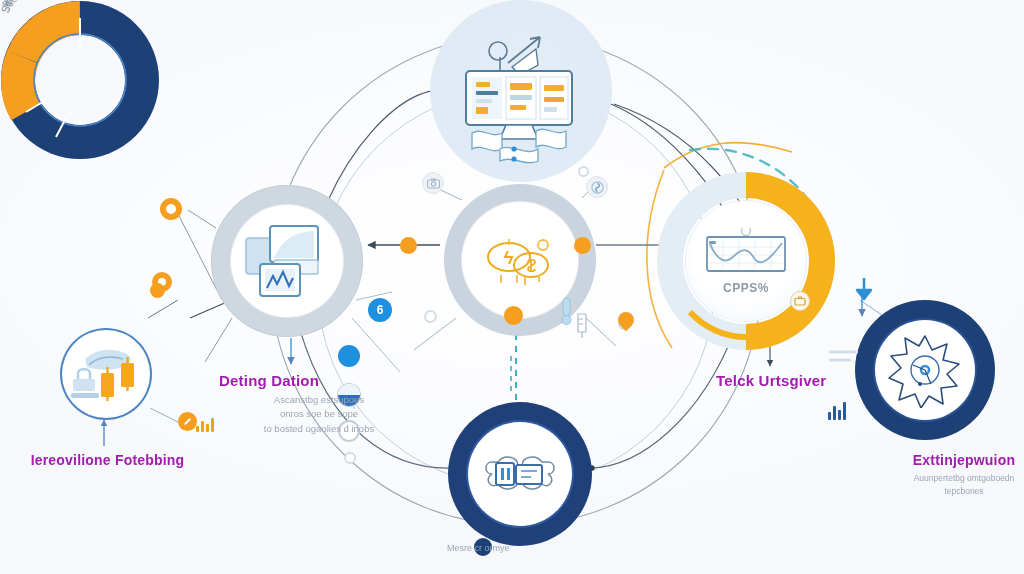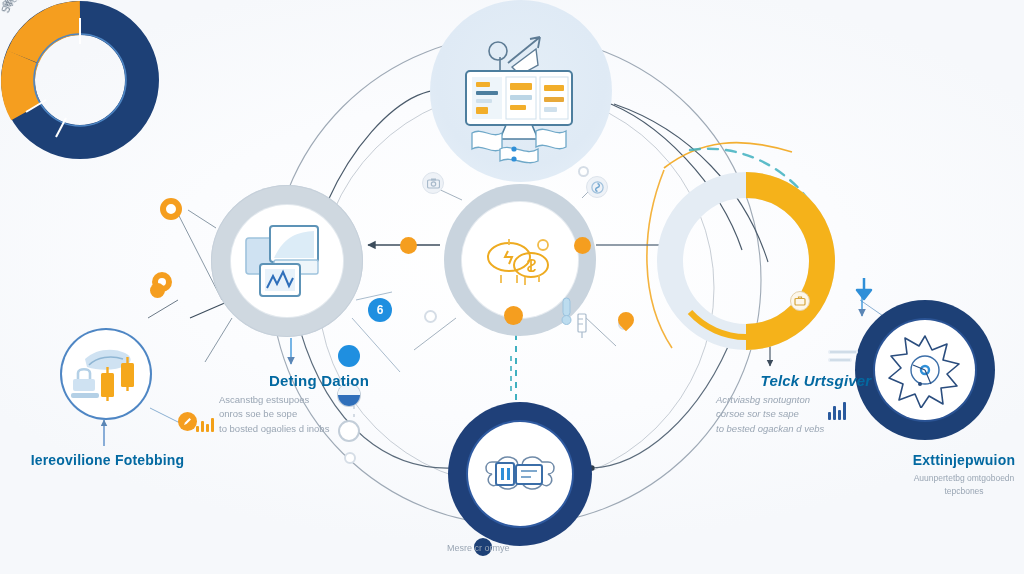--- a/index.html
+++ b/index.html
@@ -70,33 +70,32 @@
   .donut-left-inner {
     position:absolute; left:62px; top:330px; width:88px; height:88px;
     border-radius:50%; background:#ffffff;
     display:flex; align-items:center; justify-content:center;
     box-shadow:0 0 0 2px #4e86c4;
   }
 
   
   .lbl { position:absolute; }
   .lbl .title {
-    color:#0369a1; font-weight:bold; letter-spacing:.2px;
+    color:#a21caf; font-weight:bold; letter-spacing:.2px;
     filter:blur(.45px);
-    text-align:center;
   }
   .lbl .sub {
     color:#9aa6b4; filter:blur(.6px); line-height:1.5;
   }
 
   .lbl-deting   { left:219px; top:372px; width:200px; }
   .lbl-deting .title { font-size:15px; }
-  .lbl-deting .sub   { font-size:9.5px; margin-top:4px; }
-
-  .lbl-telck    { left:716px; top:372px; width:200px;font-style:italic; }
+  .lbl-deting .sub   { font-size:9.5px; margin-top:4px;text-align:center; }
+
+  .lbl-telck    { left:716px; top:372px; width:200px; }
   .lbl-telck .title { font-size:15px; }
   .lbl-telck .sub   { font-size:9.5px; margin-top:4px; }
 
   .lbl-iresov   { left:0px; top:452px; width:215px; text-align:center; }
   .lbl-iresov .title { font-size:14px; }
   .lbl-iresov .sub   { font-size:9px; margin-top:4px; }
 
   .lbl-extin    { left:880px; top:452px; width:168px; text-align:center; }
   .lbl-extin .title { font-size:14px; }
   .lbl-extin .sub   { font-size:8.5px; margin-top:4px; }
@@ -267,20 +266,38 @@
         <path d="M28,12 L28,18 M20,48 L20,56 M36,48 L36,56 M44,50 L44,58 M58,48 L58,55" stroke="#f2bc4a" stroke-width="1.8"></path>
       </svg>
     </div>
   </div>
 
   <svg class="layer" viewBox="0 0 1024 574">
     <circle cx="746" cy="261" r="76" fill="none" stroke="#e4ecf4" stroke-width="26"></circle>
     <path d="M746,185 A76,76 0 0 1 746,337" fill="none" stroke="#f5b21a" stroke-width="26"></path>
     <path d="M746,337 A76,76 0 0 1 690,312" fill="none" stroke="#f5b21a" stroke-width="6"></path>
   </svg>
+  <div class="node-right-inner">
+    <svg width="84" height="48" viewBox="0 0 84 48">
+      <circle cx="42" cy="3" r="4.5" fill="none" stroke="#b8c9d8" stroke-width="1.4"></circle>
+      <rect x="3" y="9" width="78" height="34" rx="2" fill="#ffffff" stroke="#6f93b4" stroke-width="1.8"></rect>
+      <g stroke="#e2ebf3" stroke-width=".8">
+        <line x1="19" y1="11" x2="19" y2="41"></line>
+          <line x1="35" y1="11" x2="35" y2="41"></line>
+        <line x1="51" y1="11" x2="51" y2="41"></line>
+          <line x1="67" y1="11" x2="67" y2="41"></line>
+        <line x1="5" y1="19" x2="79" y2="19"></line>
+          <line x1="5" y1="27" x2="79" y2="27"></line>
+        <line x1="5" y1="35" x2="79" y2="35"></line>
+      </g>
+      <path d="M6,16 C14,34 22,36 30,28 C38,20 44,20 50,30 C56,39 64,34 78,15" fill="none" stroke="#8fb0cc" stroke-width="2"></path>
+      <rect x="5" y="13" width="7" height="3" rx="1" fill="#7aa0c2"></rect>
+    </svg>
+    <div class="cpps-label">CPPS%</div>
+  </div>
   <div class="chip" style="left:790px; top:291px; width:20px; height:20px; border-color:#e3d0a8; background:#fdf7ea;">
     <svg width="12" height="10" viewBox="0 0 12 10">
         <rect x="1" y="2.5" width="10" height="6.5" rx="1" fill="none" stroke="#d6a63c" stroke-width="1.2"></rect>
         <path d="M4.5,2.5 L4.5,1 L7.5,1 L7.5,2.5" fill="none" stroke="#d6a63c" stroke-width="1.2"></path>
       </svg>
   </div>
 
   <div class="node node-bottom">
     <div class="node-bottom-inner">
       <svg width="76" height="56" viewBox="0 0 76 56">
@@ -410,23 +427,20 @@
 
   <div class="lbl lbl-deting">
     <div class="title">Deting Dation</div>
     <div class="sub" style="white-space:pre-line;">Ascanstbg estsupoes
 onros soe be sope
 to bosted ogaolies d inobs</div>
   </div>
 
   <div class="lbl lbl-telck">
     <div class="title">Telck Urtsgiver</div>
-    <div class="sub" style="white-space:pre-line;">Acrtviasbg snotugnton
-corsoe sor tse sape
-to bested ogackan d vebs</div>
   </div>
 
   <div class="lbl lbl-iresov">
     <div class="title">Iereovilione Fotebbing</div>
   </div>
 
   <div class="lbl lbl-extin">
     <div class="title">Exttinjepwuion</div>
     <div class="sub" style="white-space:pre-line;text-align:center;">Auunpertetbg omtgoboedn
 tepcbones</div>

